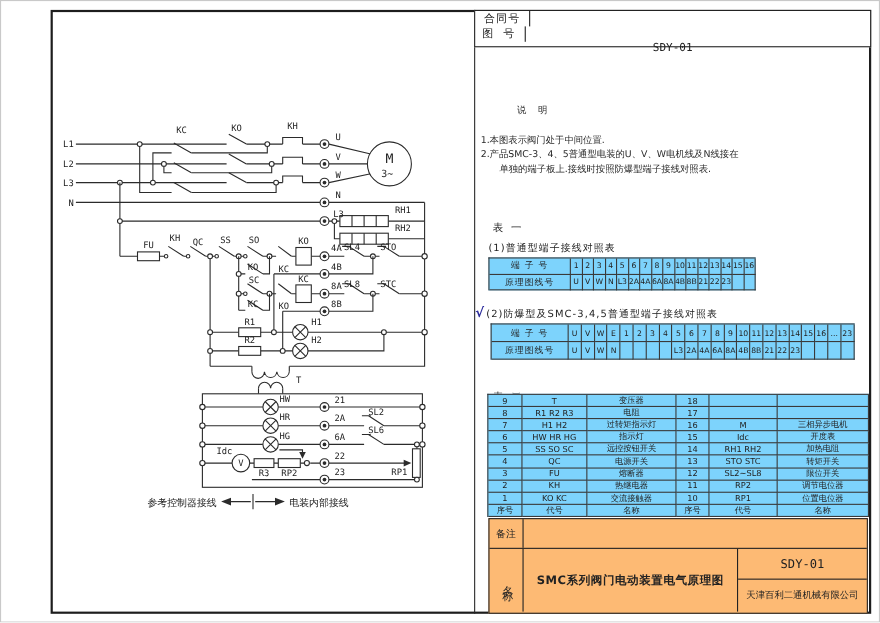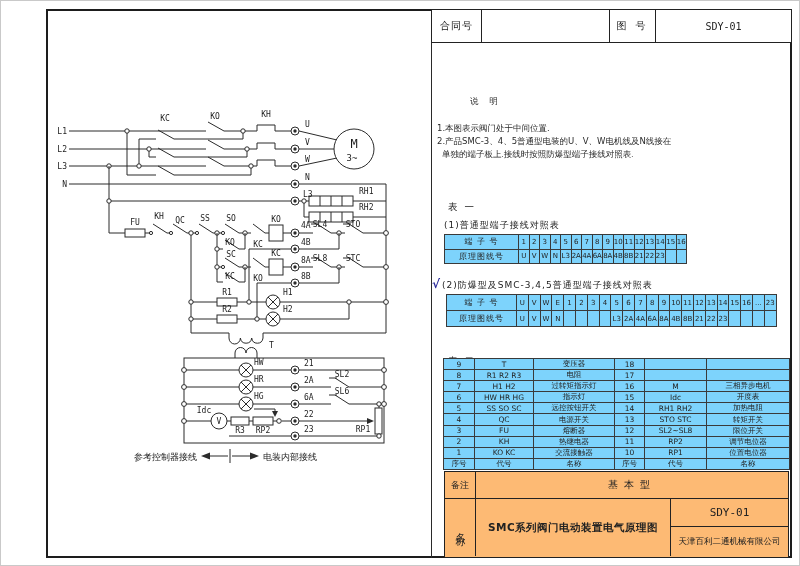--- a/index.html
+++ b/index.html
@@ -12,30 +12,30 @@
   svg .wire{stroke:#2b2b2b;stroke-width:1;fill:none;}
   svg .sym{stroke:#2b2b2b;stroke-width:1;fill:#fff;}
   svg .fillb{fill:#2b2b2b;stroke:none;}
   svg text{fill:#1c1c1c;}
   svg .lb{font:8px "DejaVu Sans Mono",monospace;text-anchor:middle;}
   svg .lbs{text-anchor:start;}
   svg .lbe{text-anchor:end;}
   svg .cn{font-family:"DejaVu Sans",sans-serif;font-size:9px;}
   
   .titleblock{position:absolute;left:430px;top:8px;width:361px;height:34px;display:flex;
-              border:1.5px solid #222;box-sizing:border-box;background:#fff;}
+              border:1.5px solid #222;box-sizing:border-box;background:#fff;flex-direction:column;}
   .titleblock>div{display:flex;align-items:center;justify-content:center;box-sizing:border-box;
                   border-right:1.2px solid #222;font-size:10px;color:#222;}
   .tb-contract{width:50px;letter-spacing:1px;}
   .tb-contract-val{width:128px;}
   .tb-drawing{width:46px;letter-spacing:3px;}
   .tb-drawing-val{flex:1;border-right:none!important;font-family:"DejaVu Sans Mono",monospace;font-size:11px;}
   .notes{position:absolute;left:436px;top:94px;width:350px;font-size:8.5px;color:#2a2a2a;line-height:13px;}
   .notes .nh{margin-left:33px;margin-bottom:14px;letter-spacing:4px;}
-  .notes .n3{margin-left:5px;font-family:Liberation Serif, serif;}
+  .notes .n3{margin-left:17px;}
   .tcaption{position:absolute;font-size:9.5px;color:#222;letter-spacing:2px;}
   .tsub{position:absolute;font-size:9px;color:#222;letter-spacing:1px;}
   .checkline{position:absolute;left:431px;top:276px;font-size:9px;color:#222;letter-spacing:1px;}
   .checkmark{font-weight:bold;font-size:12px;margin-right:1px;}
   .grid{position:absolute;display:grid;border-top:1px solid #3a3a3a;border-left:1px solid #3a3a3a;
         background:#7dd3fc;color:#222;}
   .grid>div{border-right:1px solid #3a3a3a;border-bottom:1px solid #3a3a3a;
             display:flex;align-items:center;justify-content:center;overflow:hidden;white-space:nowrap;}
   #g1a{left:443px;top:233px;grid-template-columns:74px repeat(16,10.5px);grid-auto-rows:14.5px;font-size:7px;}
   #g1a>div:nth-child(1),#g1a>div:nth-child(18){font-size:8px;letter-spacing:1px;}
@@ -475,21 +475,20 @@
       <div>代号</div>
       <div>名称</div>
       <div>序号</div>
       <div>代号</div>
       <div>名称</div>
     </div>
 
   <div class="bottomblock">
     <div class="bb-row1">
       <div class="bb-remark">备注</div>
-      <div class="bb-remark-val">基本型</div>
     </div>
     <div class="bb-row2">
       <div class="bb-name">名称</div>
       <div class="bb-title">SMC系列阀门电动装置电气原理图</div>
       <div class="bb-right">
         <div class="bb-dno">SDY-01</div>
         <div class="bb-company">天津百利二通机械有限公司</div>
       </div>
     </div>
   </div>

